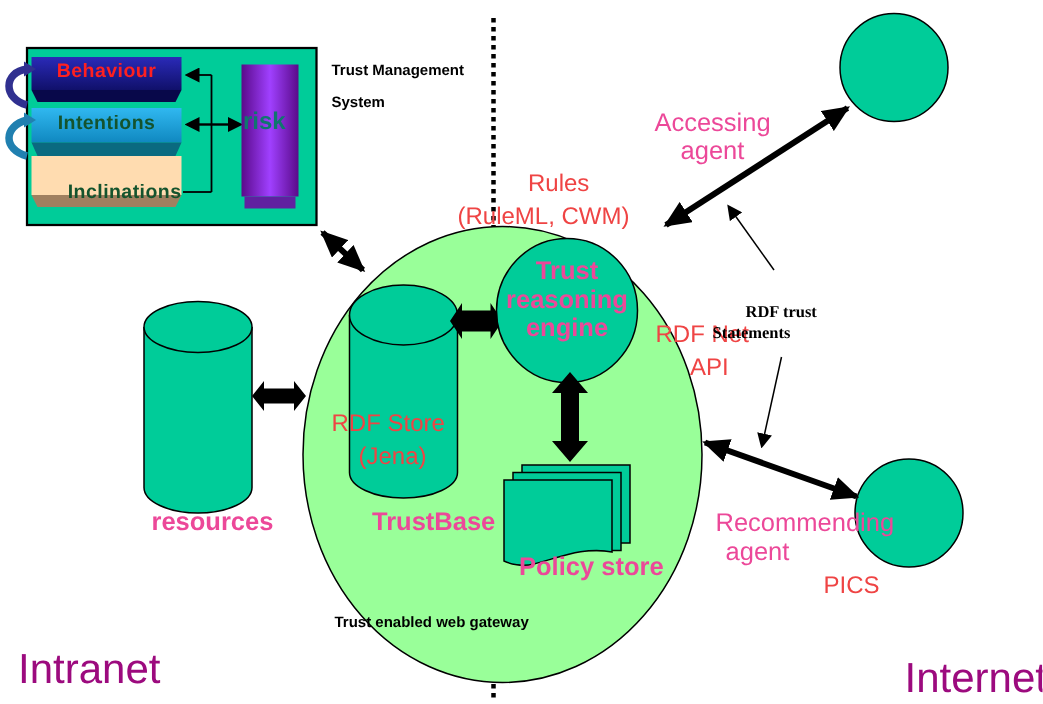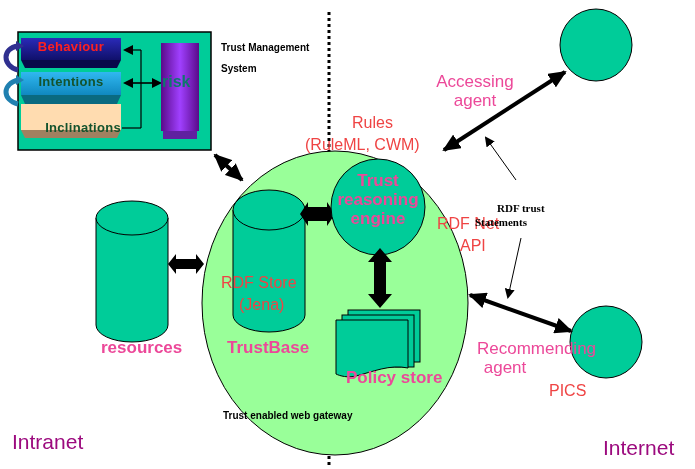--- a/index.html
+++ b/index.html
@@ -2,21 +2,21 @@
 <html><head>
   <meta charset="utf-8">
   <style>
     html, body { margin: 0; padding: 0; background: #ffffff; }
     body { width: 695px; height: 469px; position: relative; overflow: hidden; font-family: "Liberation Sans", sans-serif; }
     svg#diagram { position: absolute; left: 0; top: 0; }
     .lbl { position: absolute; white-space: nowrap; line-height: 1.15; }
     .bold-black { font-weight: bold; color: #000; font-size: 10px; }
     .black { color: #ec4899; font-size: 17px; font-weight: bold; }
     .red { color: #ef4444; font-size: 16px; }
-    .purple { color: #9c0a7e; font-size: 21px; }
+    .purple { color: #9c0a7e; font-size: 28px; }
     .serif-small { font-family: "Liberation Serif", serif; font-size: 11px; color: #000; font-weight: bold; }
     .center { text-align: center; }
     .tm-box-label { font-weight: bold; color: #14532d; font-size: 13px; letter-spacing: 0.3px; }
   </style>
 </head>
 <body>
 
 <svg id="diagram" width="695" height="469" viewBox="0 0 695 469">
   <defs>
     <marker id="ahead" markerWidth="10" markerHeight="10" refX="8" refY="5" orient="auto" markerUnits="userSpaceOnUse">
@@ -138,21 +138,21 @@
 <div class="lbl red" style="left:352px; top:114px;">Rules</div>
 <div class="lbl red" style="left:305px; top:136px;">(RuleML, CWM)</div>
 
 <div class="lbl black center" style="left:331px; top:171px; width:94px;">Trust</div>
 <div class="lbl black center" style="left:331px; top:190px; width:94px;">reasoning</div>
 <div class="lbl black center" style="left:331px; top:209px; width:94px;">engine</div>
 
 <div class="lbl red" style="left:221px; top:274px;">RDF Store</div>
 <div class="lbl red" style="left:239px; top:296px;">(Jena)</div>
 
-<div class="lbl black" style="left:227px; top:338px;text-align:center;">TrustBase</div>
+<div class="lbl black" style="left:248px; top:338px;text-align:center;">TrustBase</div>
 <div class="lbl black" style="left:315px; top:368px;margin-left:31px;">Policy store</div>
 
 <div class="lbl red" style="left:437px; top:215px;">RDF Net</div>
 <div class="lbl red" style="left:460px; top:237px;">API</div>
 
 <div class="lbl bold-black" style="left:223px; top:410px;">Trust enabled web gateway</div>
 
 <div class="lbl black" style="left:101px; top:338px;">resources</div>
 
 <div class="lbl black center" style="left:430px; top:72px; width:90px; font-weight:normal;">Accessing</div>

